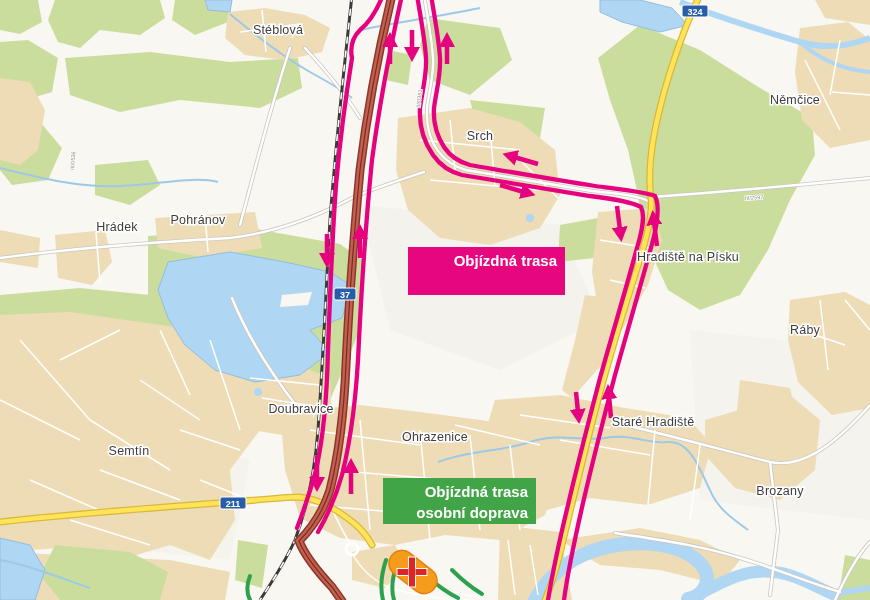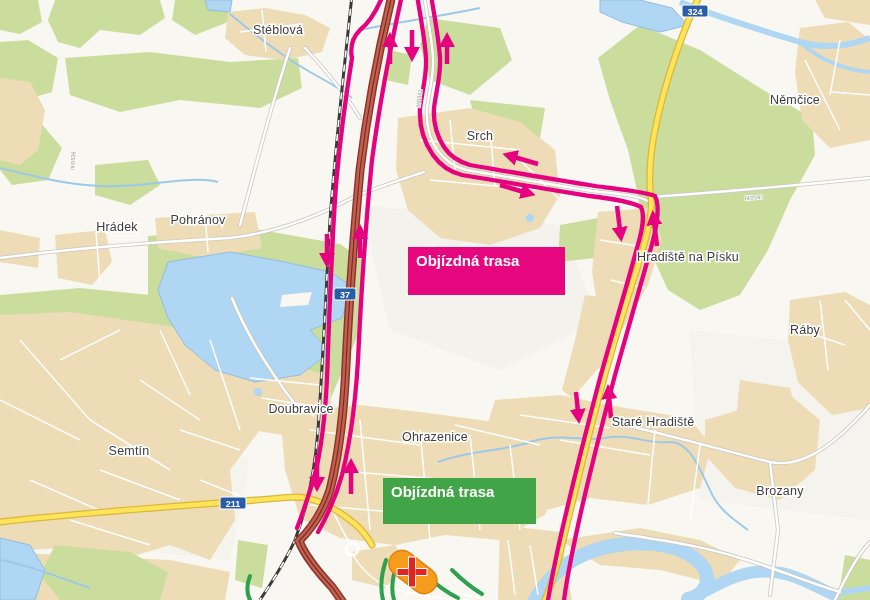--- a/index.html
+++ b/index.html
@@ -6,21 +6,21 @@
   .stage{position:relative;width:870px;height:600px;overflow:hidden;background:#f8f7f2;
          font-family:"Liberation Sans", sans-serif;}
   svg{position:absolute;left:0;top:0;display:block;}
   .town{font-family:"Liberation Sans", sans-serif;font-size:12.5px;fill:#3d3d3d;
         stroke:#ffffff;stroke-width:3px;paint-order:stroke;letter-spacing:.2px;}
   .ref{font-family:"Liberation Sans", sans-serif;font-size:5.5px;fill:#8d8d86;
        stroke:#ffffff;stroke-width:1.5px;paint-order:stroke;}
   .shield-txt{font-family:"Liberation Sans", sans-serif;font-size:9px;font-weight:bold;
         fill:#ffffff;text-anchor:middle;}
   .overlay{position:absolute;color:#fff;font-weight:bold;font-size:15px;line-height:21px;
-        text-align:left;padding:3px 8px;box-sizing:border-box;}
+        text-align:right;padding:3px 8px;box-sizing:border-box;}
   .overlay.freight{left:408px;top:247px;width:157px;height:48px;background:#e6077f;}
   .overlay.passenger{left:383px;top:478px;width:153px;height:46px;background:#41a447;}
 </style>
 </head>
 <body>
 
 <div class="stage">
 <svg width="870" height="600" viewBox="0 0 870 600">
   <defs>
     <marker id="ah" markerUnits="userSpaceOnUse" markerWidth="18" markerHeight="18" refX="3" refY="9" orient="auto">
@@ -272,14 +272,15 @@
   <text class="town" x="129" y="455" text-anchor="middle">Semtín</text>
   <text class="town" x="653" y="426" text-anchor="middle">Staré Hradiště</text>
   <text class="town" x="780" y="495" text-anchor="middle">Brozany</text>
 </svg>
 
 <div class="overlay freight">
   <div>Objízdná trasa</div>
 </div>
 <div class="overlay passenger">
   <div>Objízdná trasa</div>
+  <div>osobní doprava</div>
 </div>
 </div>
 
 </body></html>

